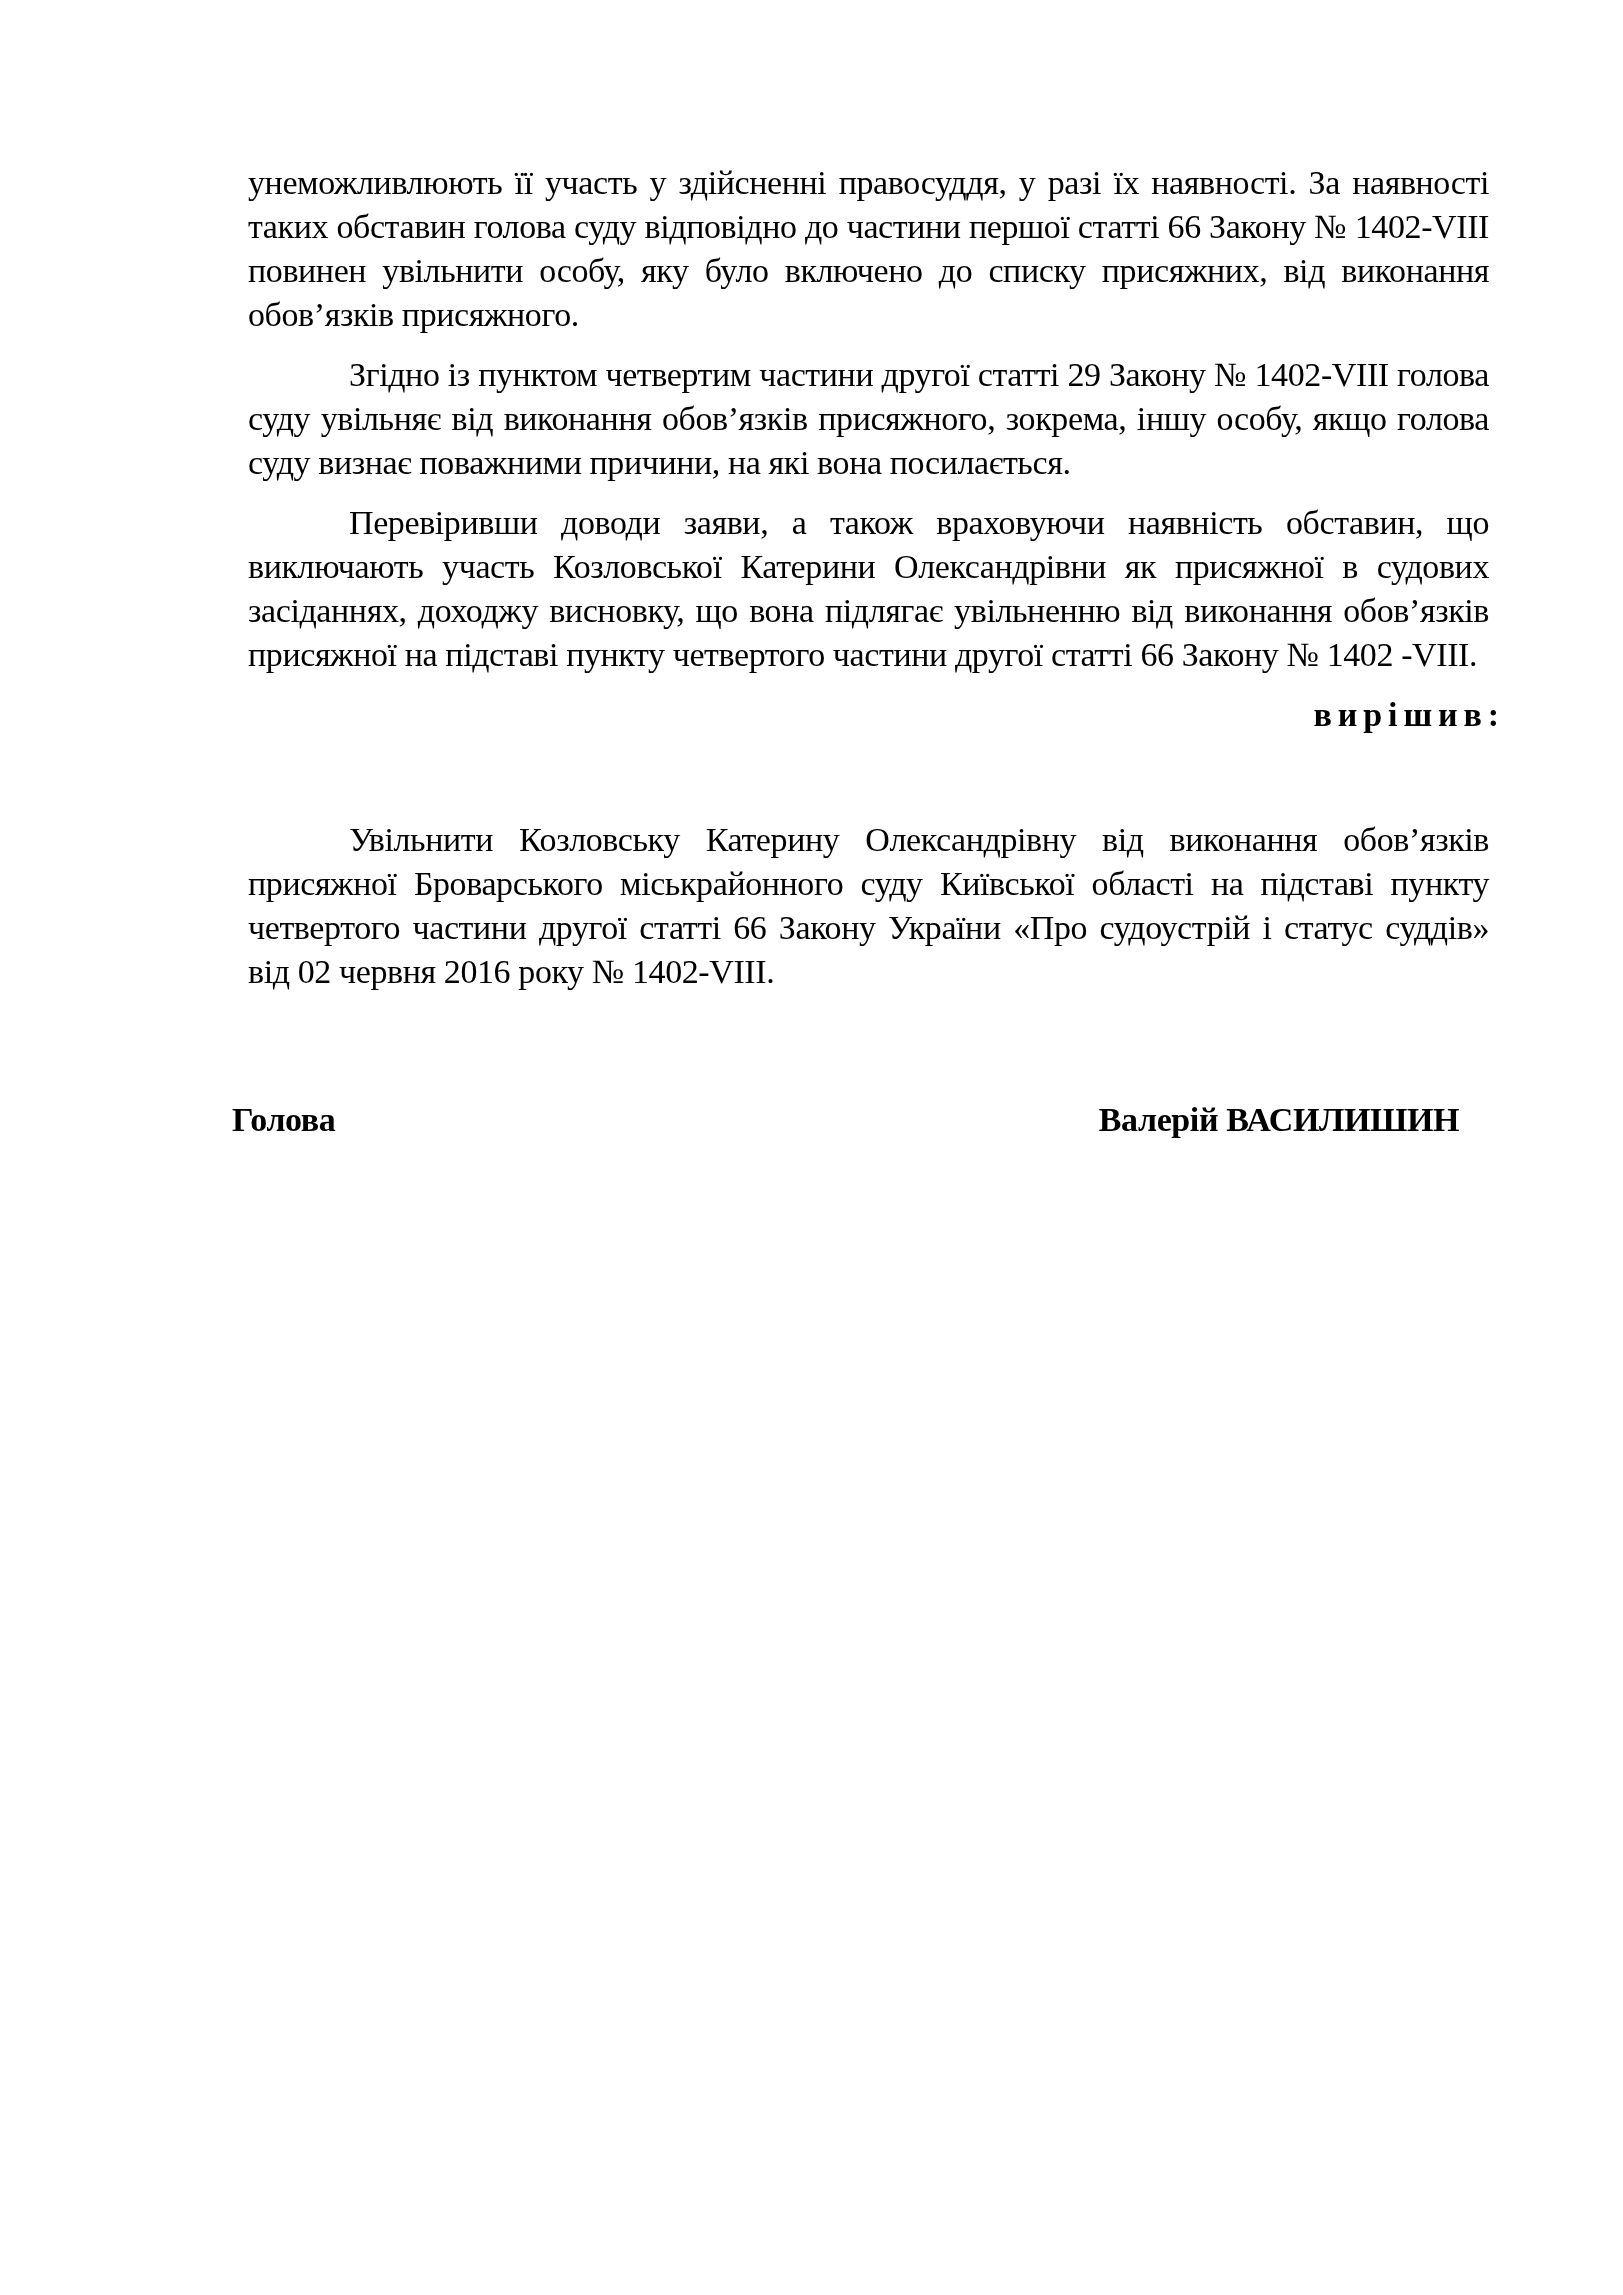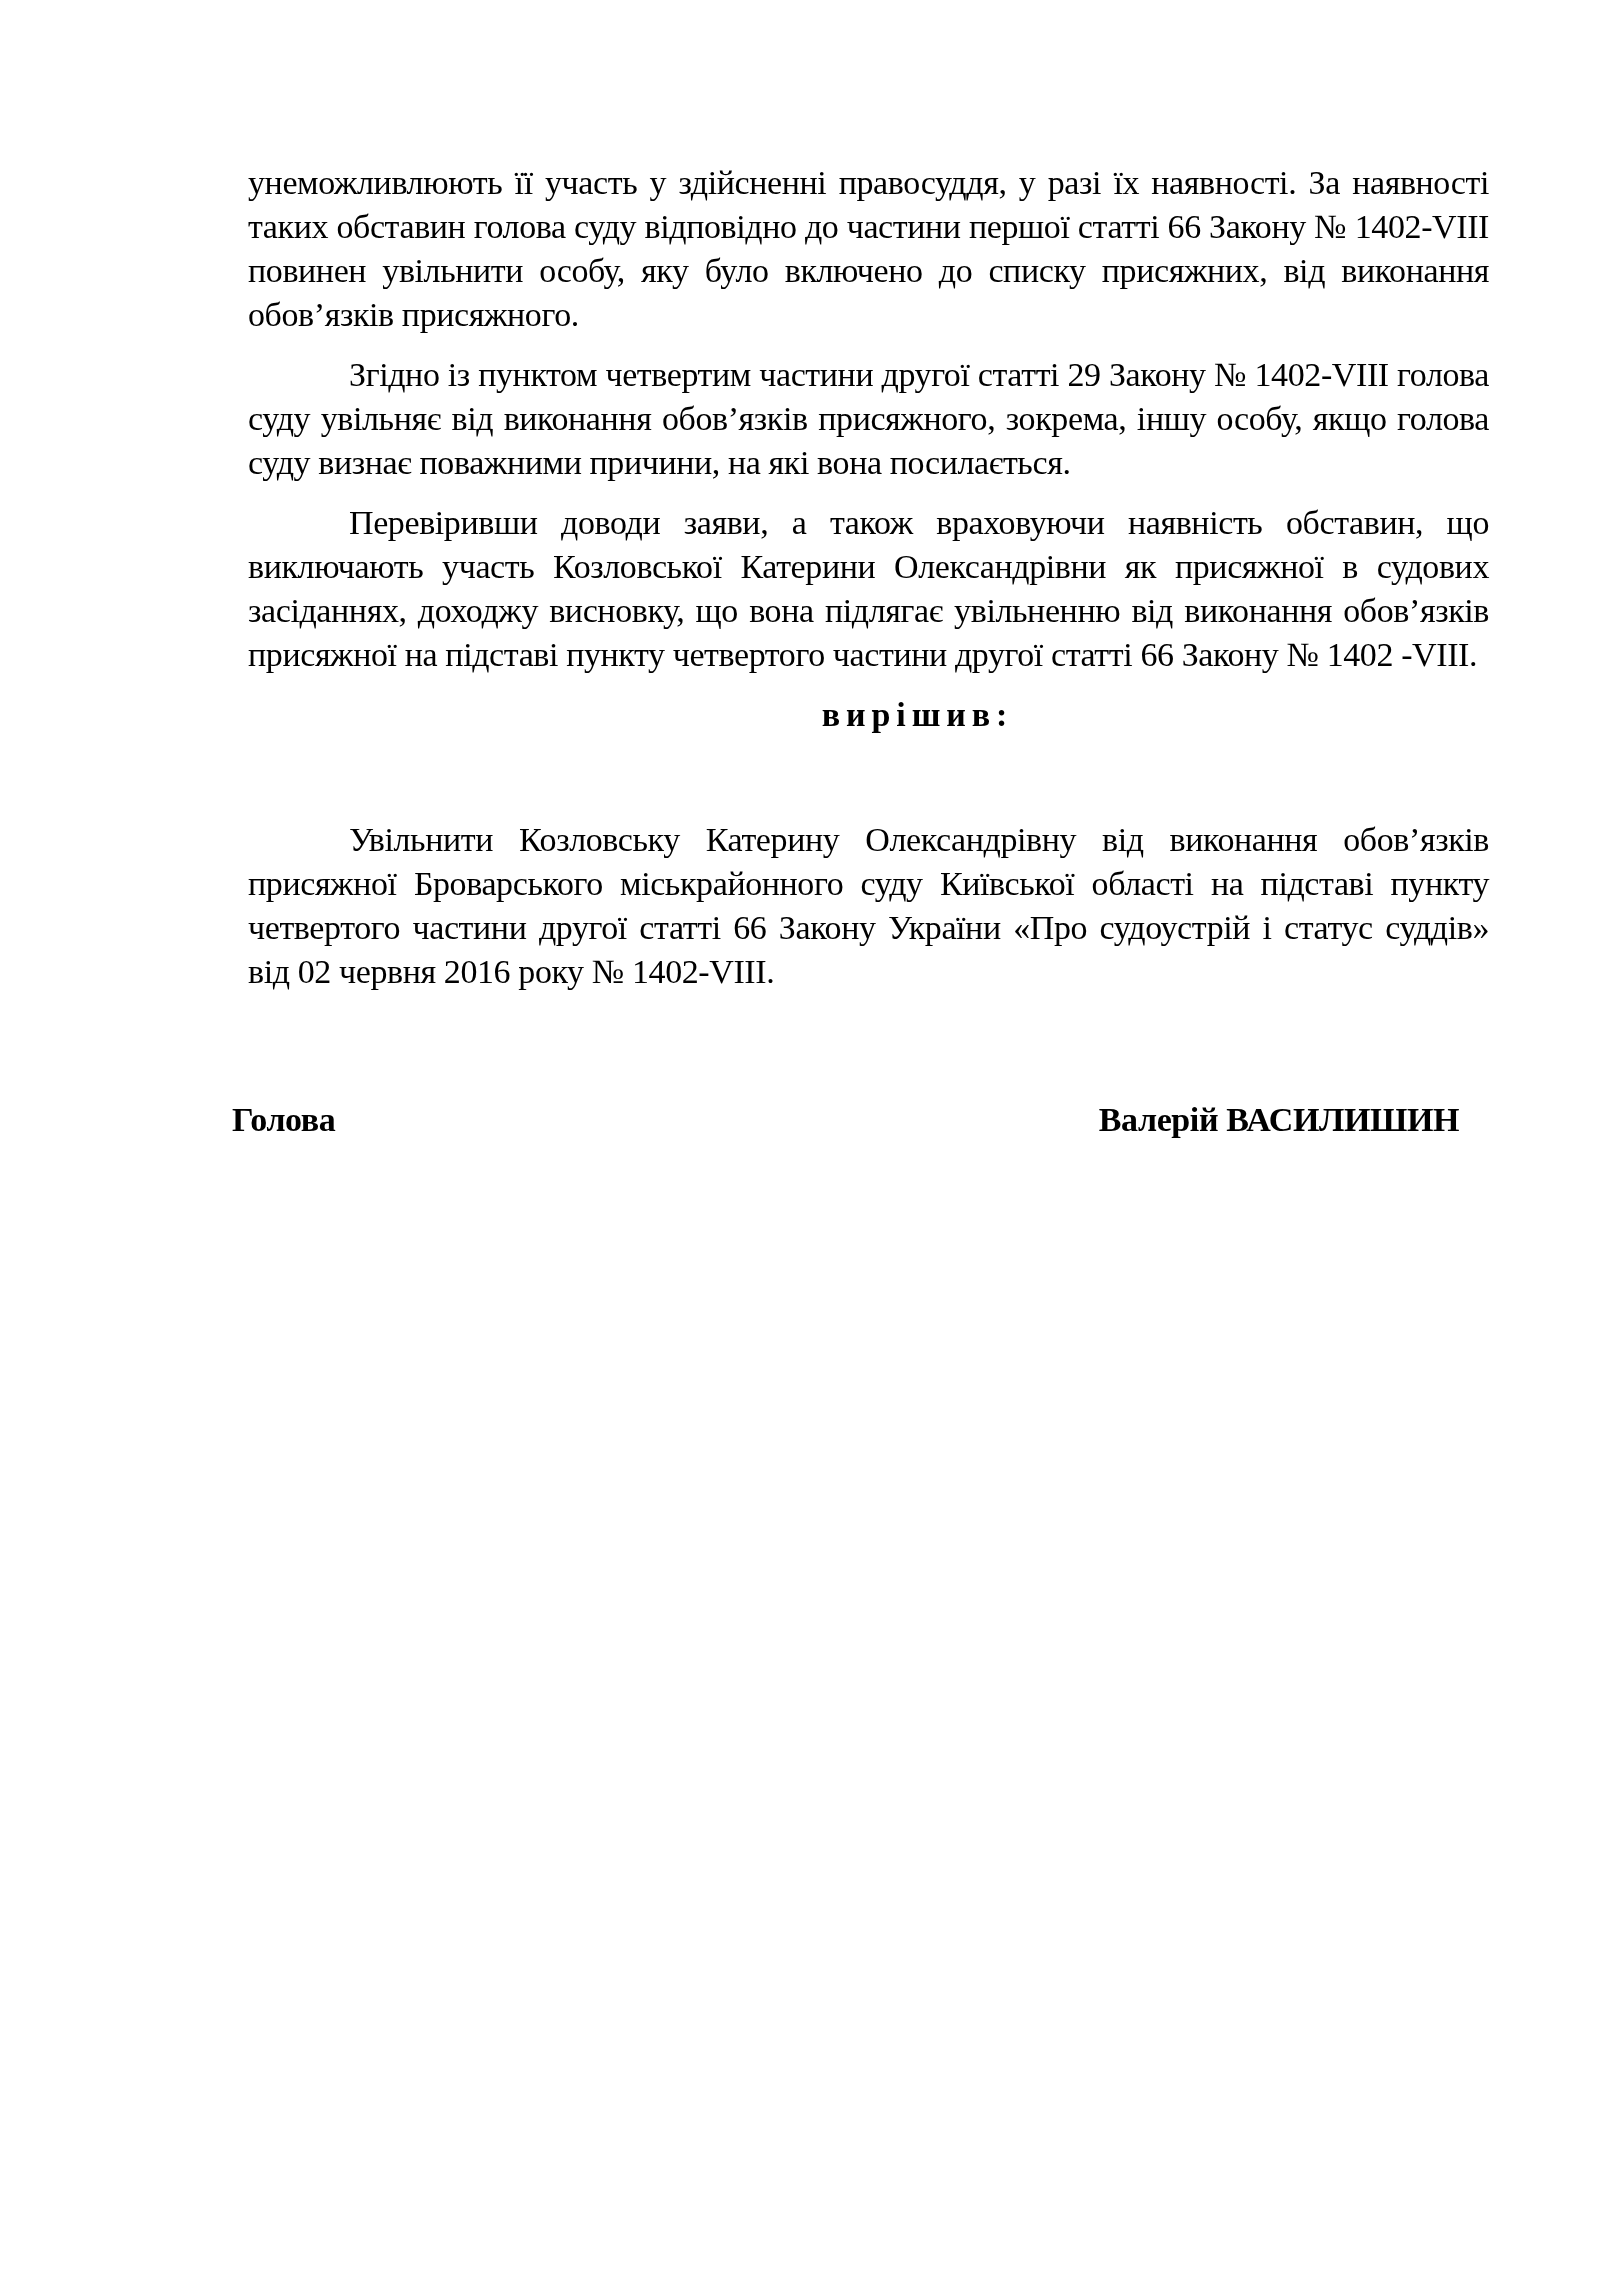--- a/index.html
+++ b/index.html
@@ -29,21 +29,21 @@
       letter-spacing: -0.4px;
       word-spacing: 0px;
     }
     .indent {
       text-indent: 101px;
     }
     .decided {
       font-size: 34px;
       line-height: 44px;
       font-weight: bold;
-      text-align: center;
+      text-align: right;
       letter-spacing: 5.9px;
       margin: 0;
       padding-left: 98px;
     }
     .spacer-resolution {
       height: 65px;
     }
     .spacer-signature {
       height: 88px;
     }

